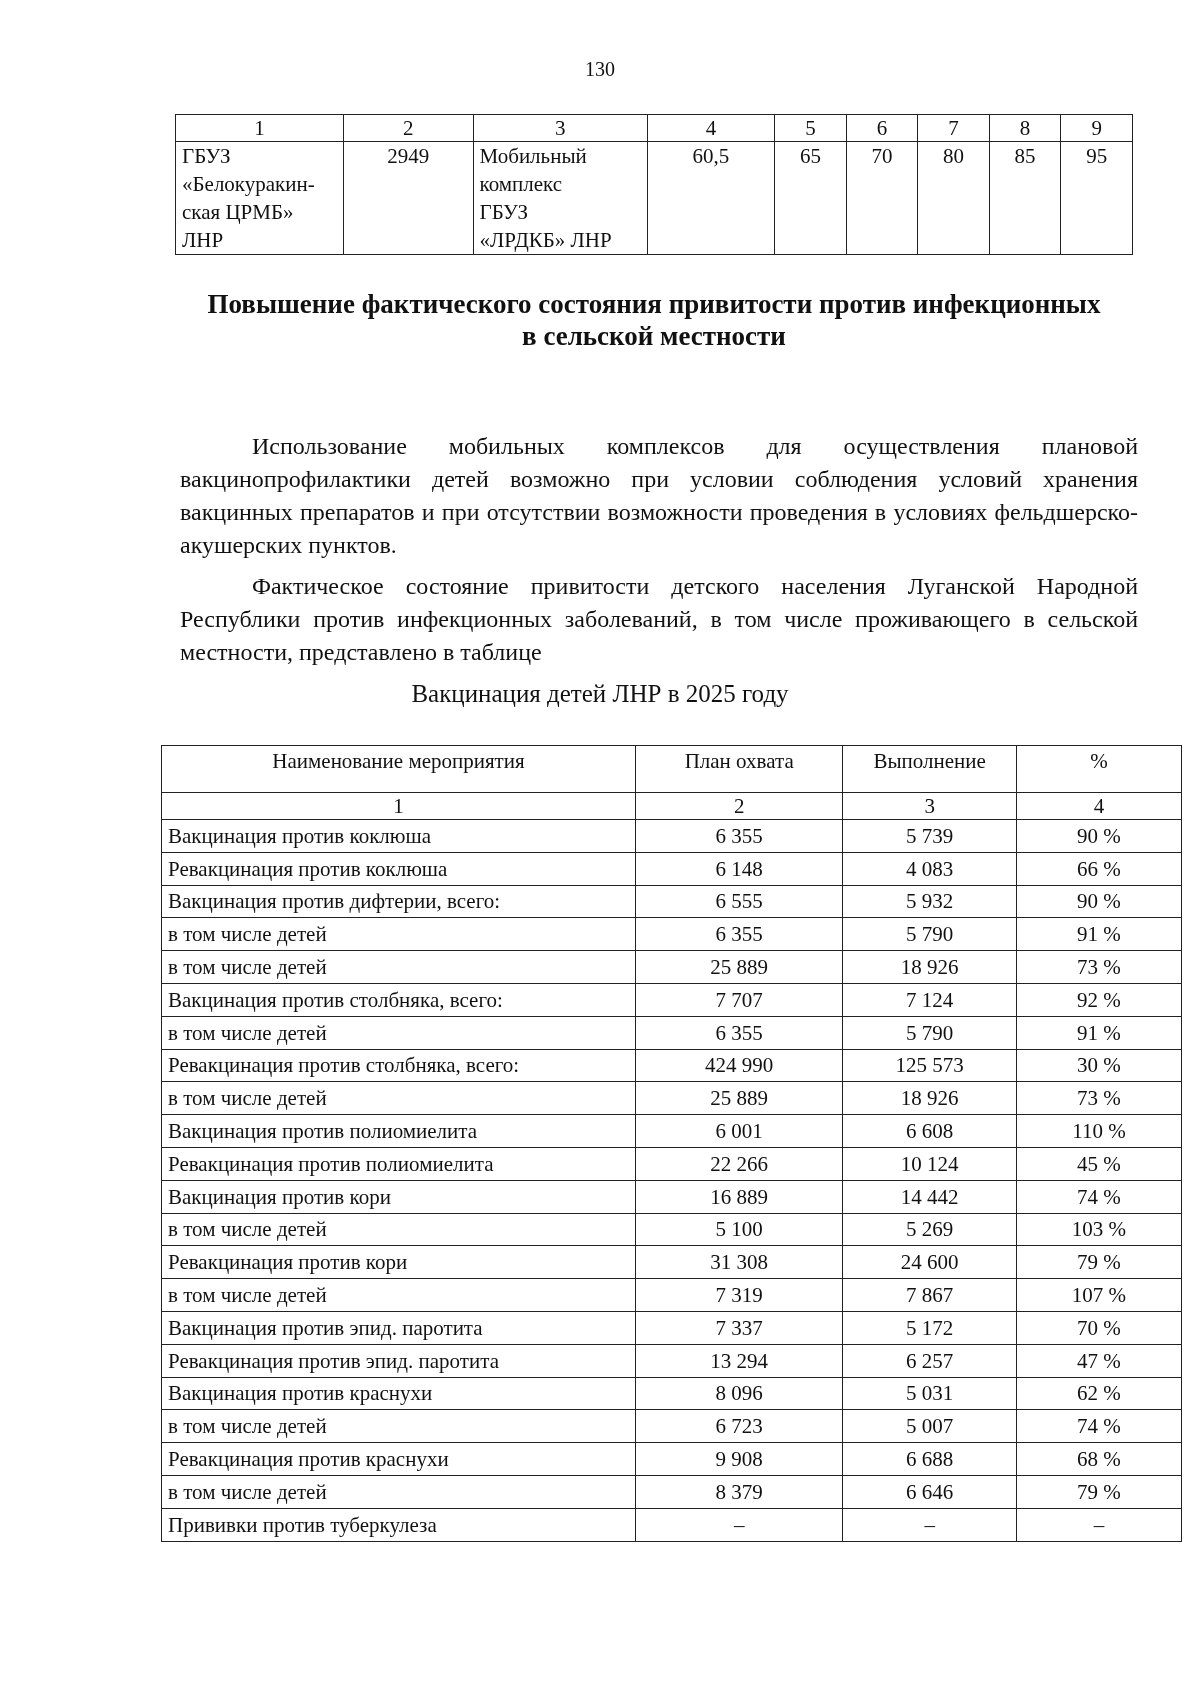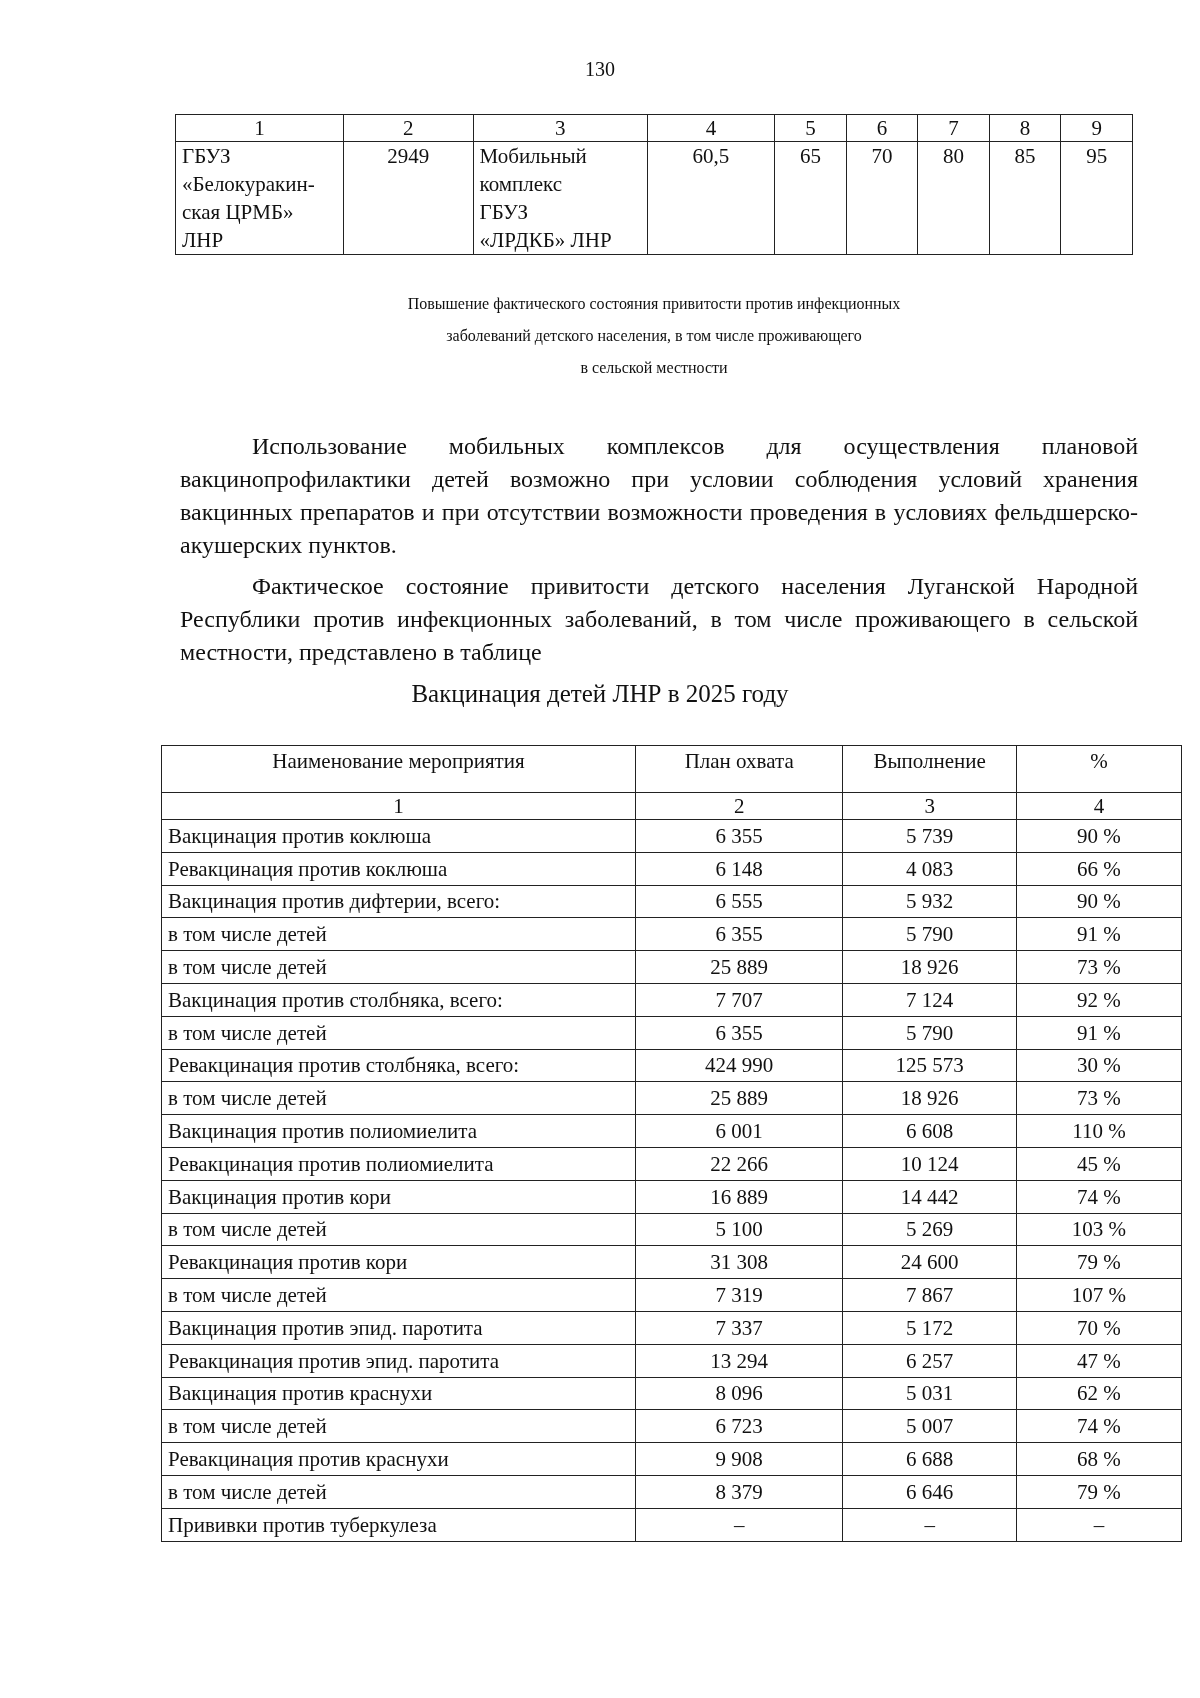--- a/index.html
+++ b/index.html
@@ -17,21 +17,21 @@
     position: absolute; top: 114px; left: 175px; width: 958px;
     font-size: 21px;
   }
   .top-table td {
     border: 1.5px solid #222; vertical-align: top; padding: 0 6px; line-height: 28px;
   }
   .top-table tr.colnums td { text-align: center; line-height: 26px; }
   .top-table td.c { text-align: center; }
   .section-heading {
     position: absolute; top: 288px; left: 175px; width: 958px;
-    text-align: center; font-size: 16px; line-height: 32px;
+    text-align: center; font-size: 27px; line-height: 32px; font-weight: bold;
   }
   .body-text {
     position: absolute; top: 422px; left: 172px; width: 974px;
     font-size: 24px; line-height: 33px; text-align: justify;
   }
   .body-text p { margin: 8px; text-indent: 72px; }
   .table-title {
     position: absolute; top: 680px; left: 0; width: 1200px;
     text-align: center; font-size: 25px;
   }
@@ -95,21 +95,20 @@
     <td class="c">70</td>
     <td class="c">80</td>
     <td class="c">85</td>
     <td class="c">95</td>
   </tr>
 </tbody>
   </table>
 
 <div class="section-heading">
   <div>Повышение фактического состояния привитости против инфекционных</div>
-  <div>заболеваний детского населения, в том числе проживающего</div>
   <div>в сельской местности</div>
 </div>
 
 <div class="body-text">
   <p>Использование мобильных комплексов для осуществления плановой вакцинопрофилактики детей возможно при условии соблюдения условий хранения вакцинных препаратов и при отсутствии возможности проведения в условиях фельдшерско-акушерских пунктов.</p>
   <p>Фактическое состояние привитости детского населения Луганской Народной Республики против инфекционных заболеваний, в том числе проживающего в сельской местности, представлено в таблице</p>
 </div>
 
 <div class="table-title">Вакцинация детей ЛНР в 2025 году</div>
 

